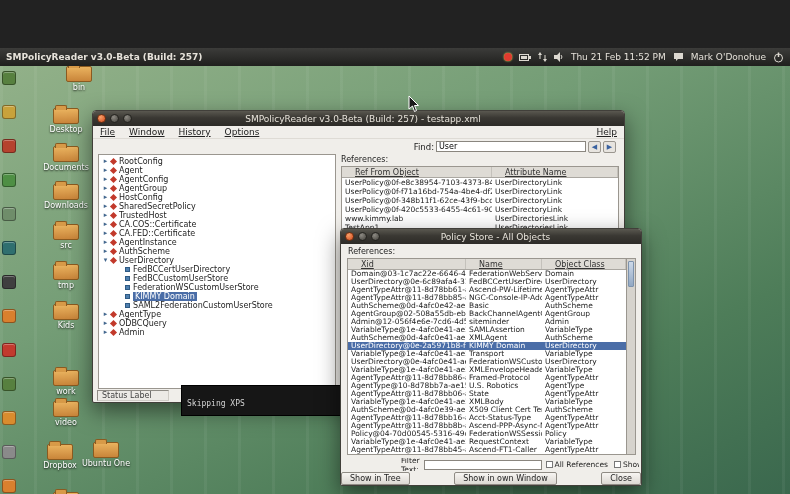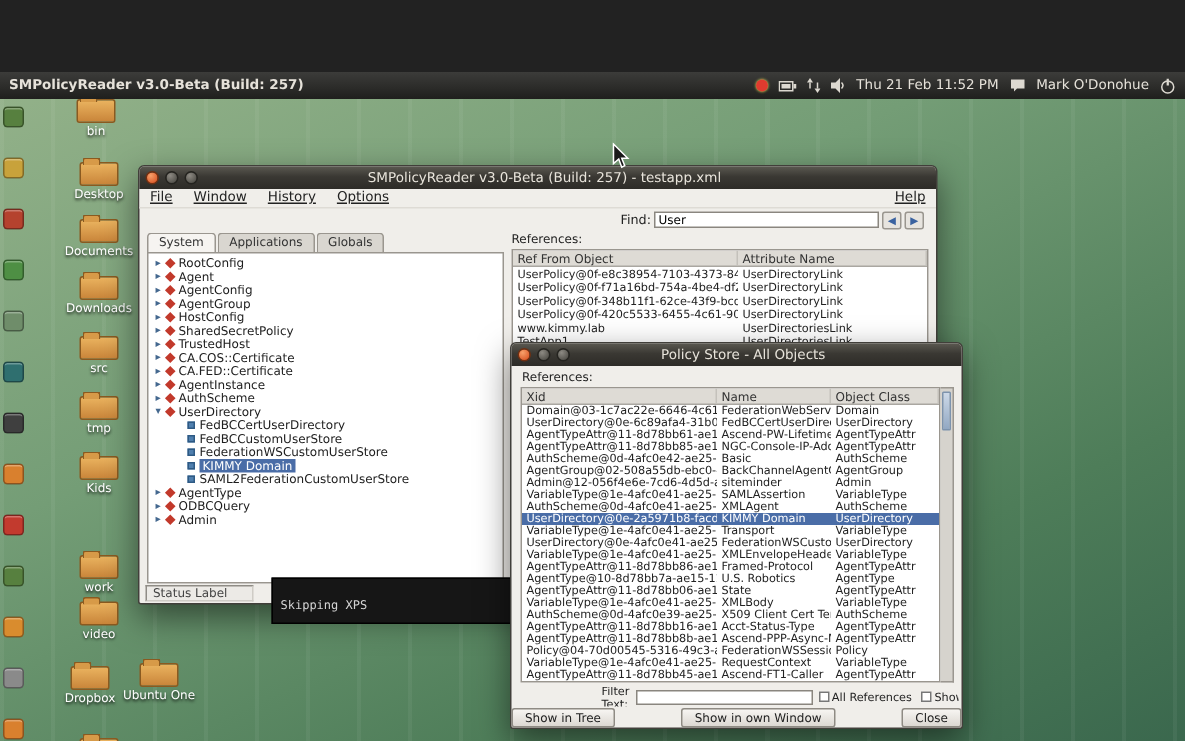--- a/index.html
+++ b/index.html
@@ -72,40 +72,40 @@
   .tw { width:9px; font-size:7px; color:#44688f; text-align:center; flex:none; }
   .ticon { width:5px; height:5px; margin:0 3px 0 1px; flex:none; }
   .ticon.root { background:#c2392b; transform:rotate(45deg); }
   .ticon.child { background:#4f7fae; border:1px solid #2e5a84; }
   .tree-row.sel .tlabel { background:var(--sel); color:#fff; padding:0 2px; }
   .right-pane { flex:1; margin:0 5px; display:flex; flex-direction:column; }
   .refs-label { font-size:8px; color:#222; height:12px; line-height:12px; }
   .refs-table { flex:1; background:#fff; border:1px solid #9a968f; overflow:hidden; }
   .thead { display:flex; height:11px; background:#dedbd5; border-bottom:1px solid #aaa7a1;
     font-size:8px; color:#333; }
-  .th { padding:0 3px; border-right:1px solid #c4c1bb; overflow:hidden; white-space:nowrap; line-height:11px; }
+  .th { padding:0 13px; border-right:1px solid #c4c1bb; overflow:hidden; white-space:nowrap; line-height:11px;text-decoration:underline; }
   .trow { display:flex; height:9px; line-height:9px; font-size:7.5px; color:#222; }
   .td { padding:0 3px; overflow:hidden; white-space:nowrap; }
   .c1 { width:150px; flex:none; } .c2 { flex:1; }
   .statusbar { position:absolute; left:0; right:0; bottom:0; height:13px; display:flex;
     align-items:center; padding-left:4px; }
   .status-box { border:1px solid #8f8c86; border-bottom-color:#cfccc6; border-right-color:#cfccc6;
     font-size:8px; color:#444; padding:0 4px; height:11px; line-height:10px; min-width:72px; background:#eceae6; }
 
   
   .terminal { position:absolute; left:181px; top:337px; width:164px; height:31px; z-index:20;
     background:#161616; border:1px solid #000; color:#d4d4d4;
     font:8px "DejaVu Sans Mono", monospace; padding:13px 0 0 5px; }
 
   
   .dialog { left:340px; top:180px; width:302px; height:258px; z-index:30; }
   .dlg-label { position:absolute; left:7px; top:18px; font-size:8px; color:#222; }
   .dlg-tablewrap { position:absolute; left:6px; right:5px; top:29px; height:197px; display:flex; }
   .dlg-table { flex:1; background:#fff; border:1px solid #9a968f; overflow:hidden; }
-  .dc1 { width:130px; flex:none; } .dc2 { width:76px; flex:none; } .dc3 { flex:1; }
+  .dc1 { width:118px; flex:none; } .dc2 { width:76px; flex:none; } .dc3 { flex:1; }
   .drow { display:flex; height:8px; line-height:8px; font-size:7.5px; color:#222; }
   .drow.sel { background:var(--sel); color:#fff; }
   .vscroll { width:9px; flex:none; background:#d6d3cd; border:1px solid #9a968f; border-left:none; position:relative; }
   .vthumb { position:absolute; left:1px; right:1px; top:2px; height:26px; border:1px solid #7d93ad;
     background:linear-gradient(#cdd9e8,#92a8c3); border-radius:1px; }
   .dlg-filter { position:absolute; left:6px; right:2px; top:229px; height:13px; display:flex;
     align-items:center; gap:4px; font-size:7.5px; color:#222; overflow:hidden; }
   .dlg-filter .lead { width:50px; flex:none; }
   .filter-input { width:118px; height:10px; border:1px solid #8a867f; background:#fff;
     font-size:7.5px; font-family:inherit; flex:none; }
@@ -175,21 +175,21 @@
       <div class="dock-icon" style="background: rgb(63, 63, 63);"></div>
       <div class="dock-icon" style="background: rgb(217, 128, 46);"></div>
       <div class="dock-icon" style="background: rgb(194, 58, 46);"></div>
       <div class="dock-icon" style="background: rgb(87, 128, 63);"></div>
       <div class="dock-icon" style="background: rgb(217, 140, 46);"></div>
       <div class="dock-icon" style="background: rgb(138, 138, 138);"></div>
       <div class="dock-icon" style="background: rgb(217, 128, 46);"></div>
     </div>
 
   <div id="desktopIcons">
-      <div class="desk-icon" style="left: 36px; top: 18px;">
+      <div class="desk-icon" style="left: 51px; top: 18px;">
         <div class="folder"></div>
         <div class="desk-label">bin</div>
       </div>
       <div class="desk-icon" style="left: 38px; top: 60px;">
         <div class="folder"></div>
         <div class="desk-label">Desktop</div>
       </div>
       <div class="desk-icon" style="left: 38px; top: 98px;">
         <div class="folder"></div>
         <div class="desk-label">Documents</div>
@@ -247,25 +247,20 @@
         <span class="menu-item help">Help</span>
       </div>
     <div class="findrow">
       <span class="find-label">Find:</span>
       <input class="find-input" value="User" style="">
       <span class="arrow-btn">◀</span>
       <span class="arrow-btn">▶</span>
     </div>
     <div class="content">
       <div class="left-pane">
-        <div class="tabs" id="tabs">
-            <span class="tab active">System</span>
-            <span class="tab">Applications</span>
-            <span class="tab">Globals</span>
-          </div>
         <div class="tree" id="tree">
             <div class="tree-row" style="padding-left: 2px;">
               <span class="tw">▸</span>
               <span class="ticon root"></span>
               <span class="tlabel">RootConfig</span>
             </div>
             <div class="tree-row" style="padding-left: 2px;">
               <span class="tw">▸</span>
               <span class="ticon root"></span>
               <span class="tlabel">Agent</span>

